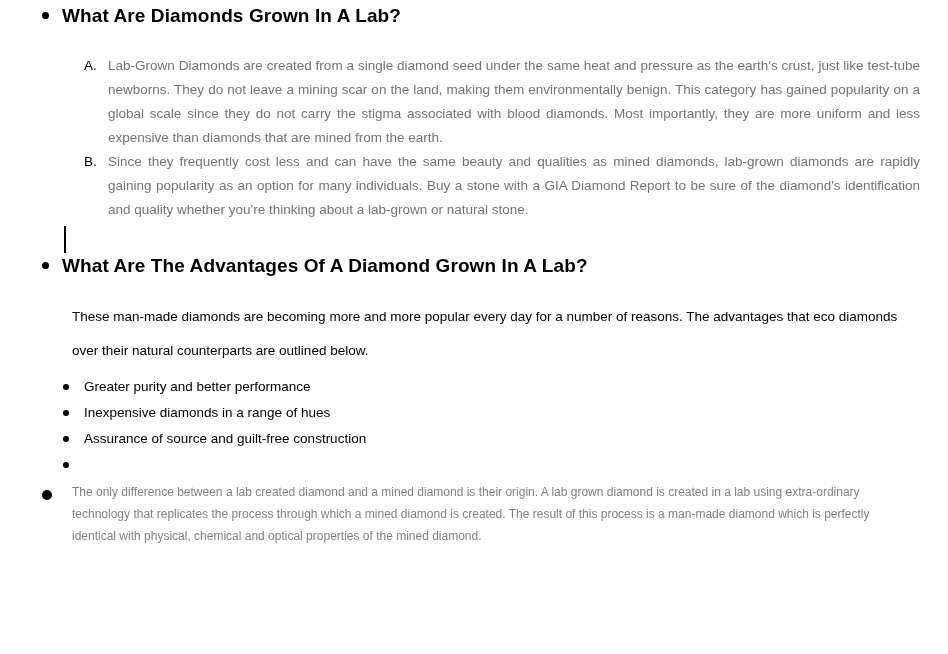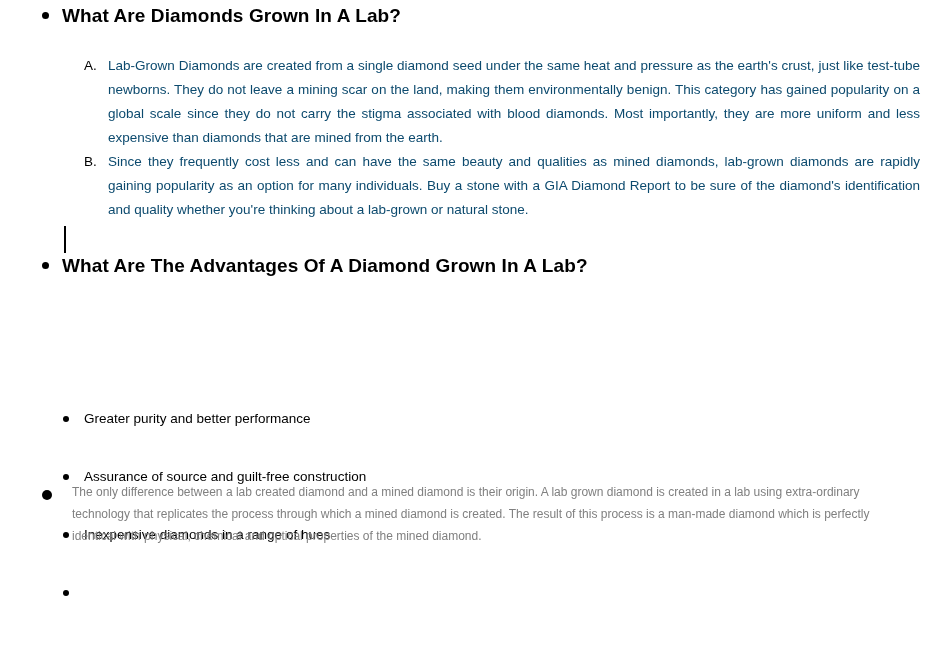--- a/index.html
+++ b/index.html
@@ -58,21 +58,21 @@
     font-size: 13.5px;
     line-height: 24px;
     color: #000000;
   }
   .alpha-text {
     flex: 1 1 auto;
     width: 812px;
     font-size: 13.5px;
     line-height: 24px;
     text-align: justify;
-    color: #0c4a6e;
+    color: #737373;
   }
 
   
   .caret {
     position: absolute;
     left: 64px;
     top: 226px;
     width: 1.5px;
     height: 27px;
     background: #000000;
@@ -95,21 +95,20 @@
     left: 58px;
     top: 374px;
     width: 840px;
   }
   .adv-item {
     position: relative;
     padding-left: 26px;
     font-size: 13.5px;
     line-height: 26px;
     color: #000000;
-    margin-top: 32px;
   }
   .adv-item .bullet {
     position: absolute;
     left: 5px;
     top: 10px;
     width: 6px;
     height: 6px;
     border-radius: 50%;
     background: #000000;
   }
@@ -155,33 +154,34 @@
     </div>
   </div>
 
   <div class="caret"></div>
 
   <div class="h-row" id="heading2">
     <span class="bullet"></span>
     <span class="h-text">What Are The Advantages Of A Diamond Grown In A Lab?</span>
   </div>
 
+  <div class="intro">These man-made diamonds are becoming more and more popular every day for a number of reasons. The advantages that eco diamonds over their natural counterparts are outlined below.</div>
 
   <div class="adv-list">
     <div class="adv-item">
       <span class="bullet"></span>
       <span>Greater purity and better performance</span>
     </div>
     <div class="adv-item">
       <span class="bullet"></span>
-      <span>Assurance of source and guilt-free construction</span>
+      <span>Inexpensive diamonds in a range of hues</span>
     </div>
     <div class="adv-item">
       <span class="bullet"></span>
-      <span>Inexpensive diamonds in a range of hues</span>
+      <span>Assurance of source and guilt-free construction</span>
     </div>
     <div class="adv-item">
       <span class="bullet"></span>
     </div>
   </div>
 
   <span class="note-bullet"></span>
   <div class="note-text">The only difference between a lab created diamond and a mined diamond is their origin. A lab grown diamond is created in a lab using extra-ordinary technology that replicates the process through which a mined diamond is created. The result of this process is a man-made diamond which is perfectly identical with physical, chemical and optical properties of the mined diamond.</div>
 
 </div>

